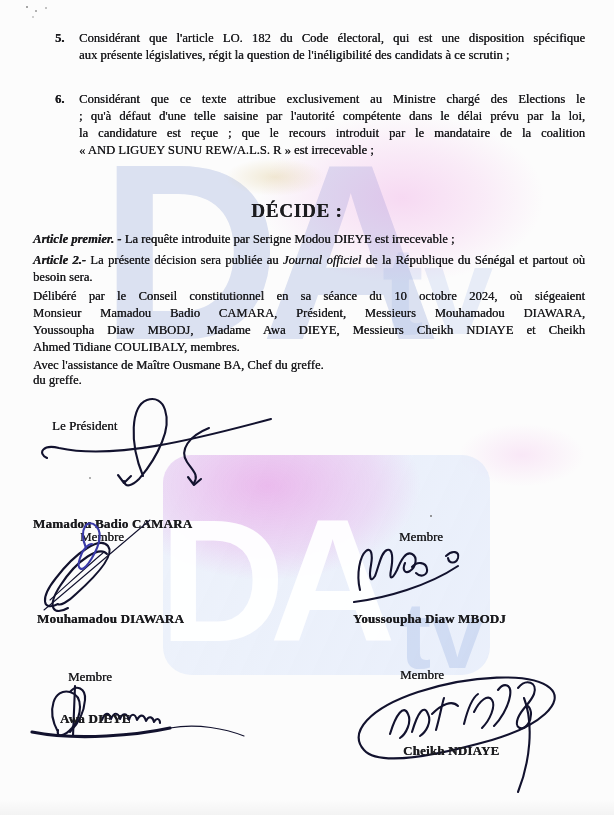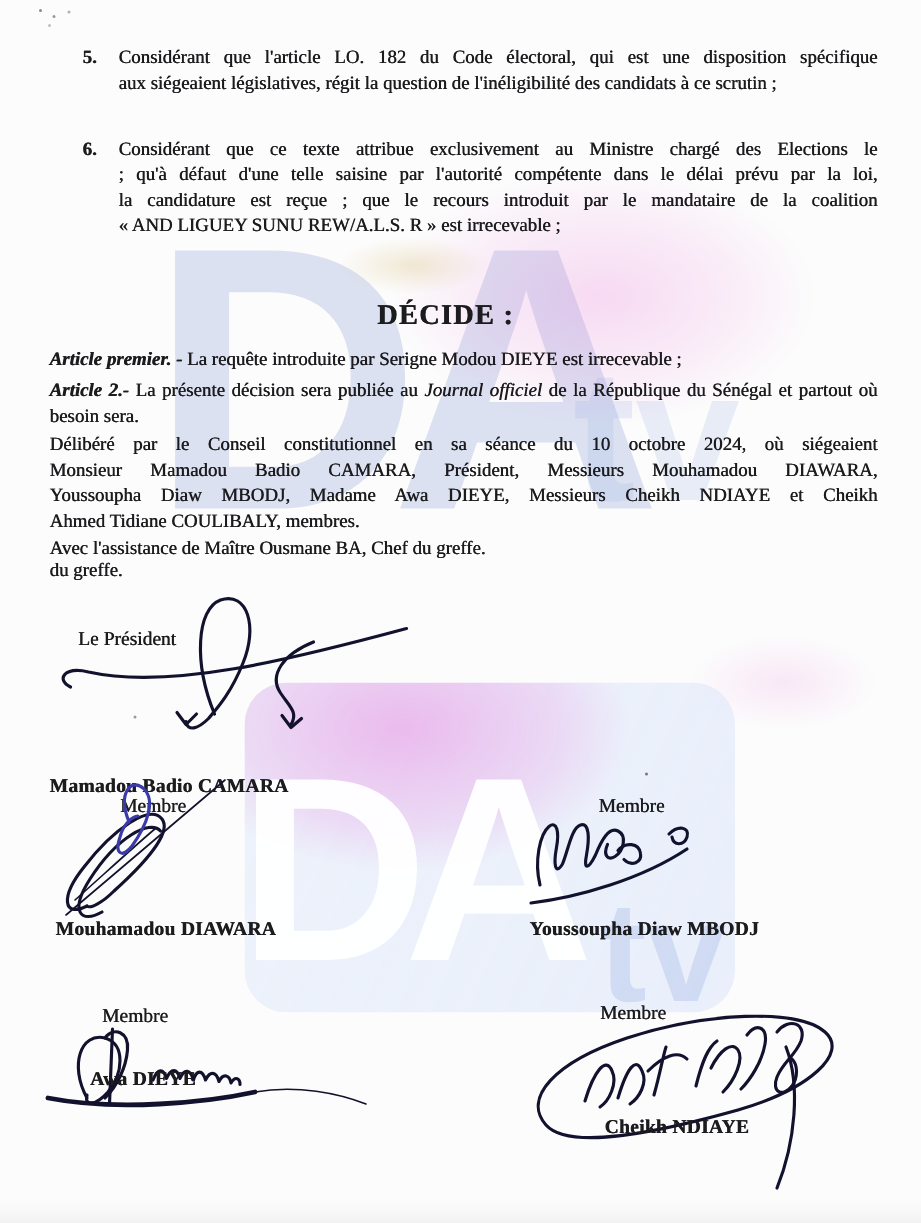--- a/index.html
+++ b/index.html
@@ -87,21 +87,21 @@
   </div>
 
   <div class="specks"></div>
 
   <div class="layer">
 
     <div class="txt" style="left:55px; top:30px; width:530px;">
       <span class="consid-num">5.</span>
       <div class="consid-body">
         <div class="jline">Considérant que l'article LO. 182 du Code électoral, qui est une disposition spécifique</div>
-        <div class="jlast">aux siégeaient législatives, régit la question de l'inéligibilité des candidats à ce scrutin ;</div>
+        <div class="jlast">aux présente législatives, régit la question de l'inéligibilité des candidats à ce scrutin ;</div>
       </div>
     </div>
 
     <div class="txt" style="left:55px; top:91px; width:530px;">
       <span class="consid-num">6.</span>
       <div class="consid-body">
         <div class="jline">Considérant que ce texte attribue exclusivement au Ministre chargé des Elections le</div>
         <div class="jline">; qu'à défaut d'une telle saisine par l'autorité compétente dans le délai prévu par la loi,</div>
         <div class="jline">la candidature est reçue ; que le recours introduit par le mandataire de la coalition</div>
         <div class="jlast">« AND LIGUEY SUNU REW/A.L.S. R » est irrecevable ;</div>

